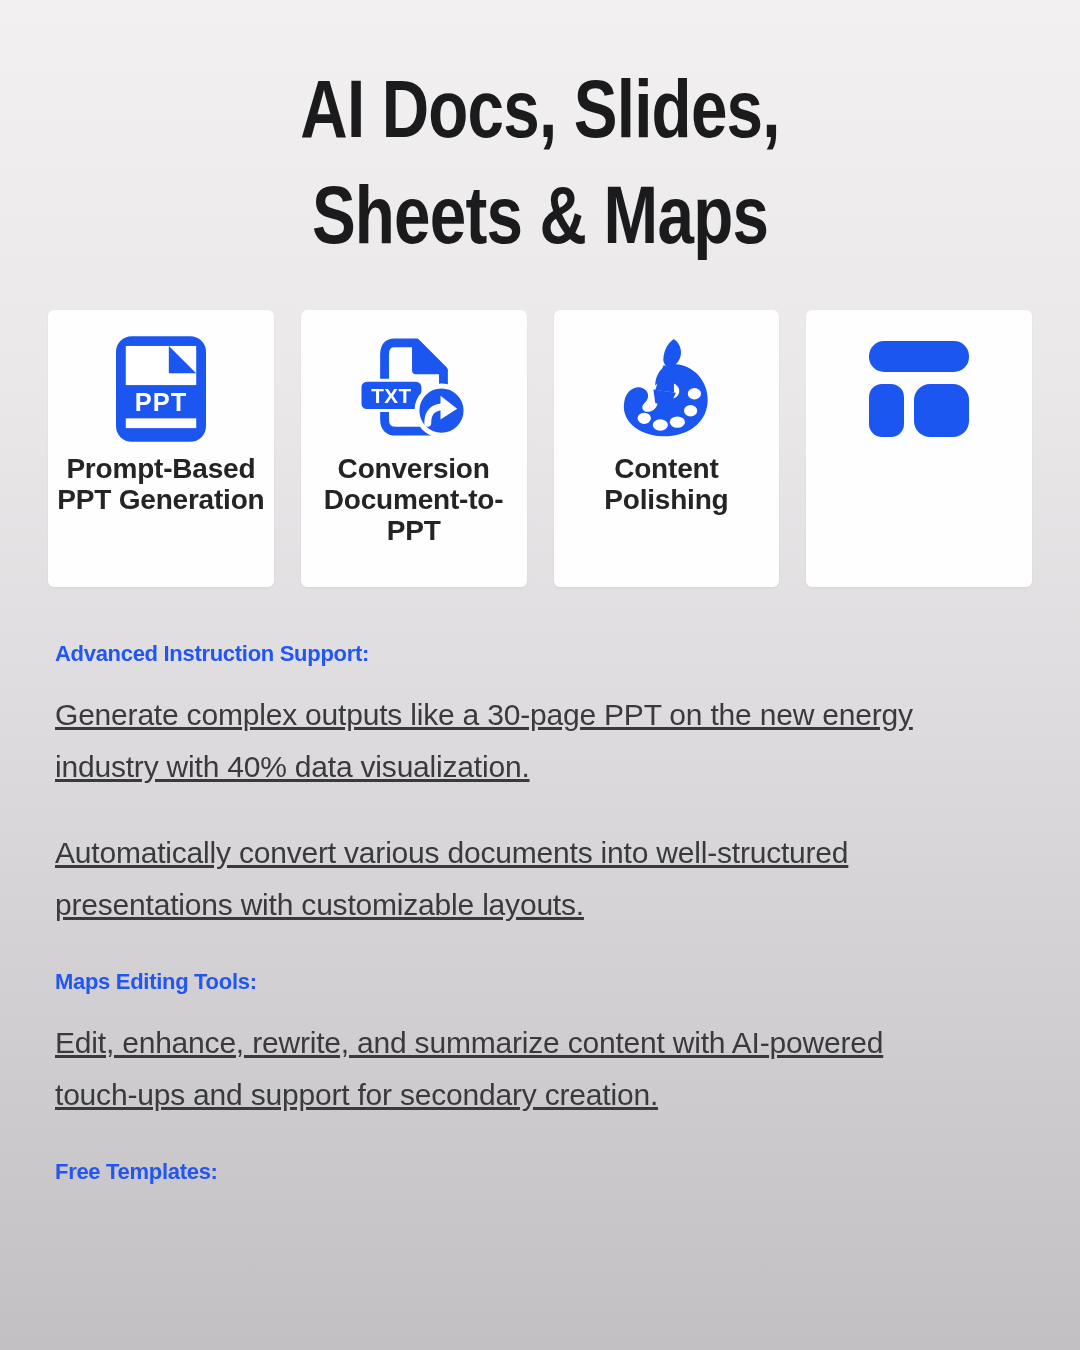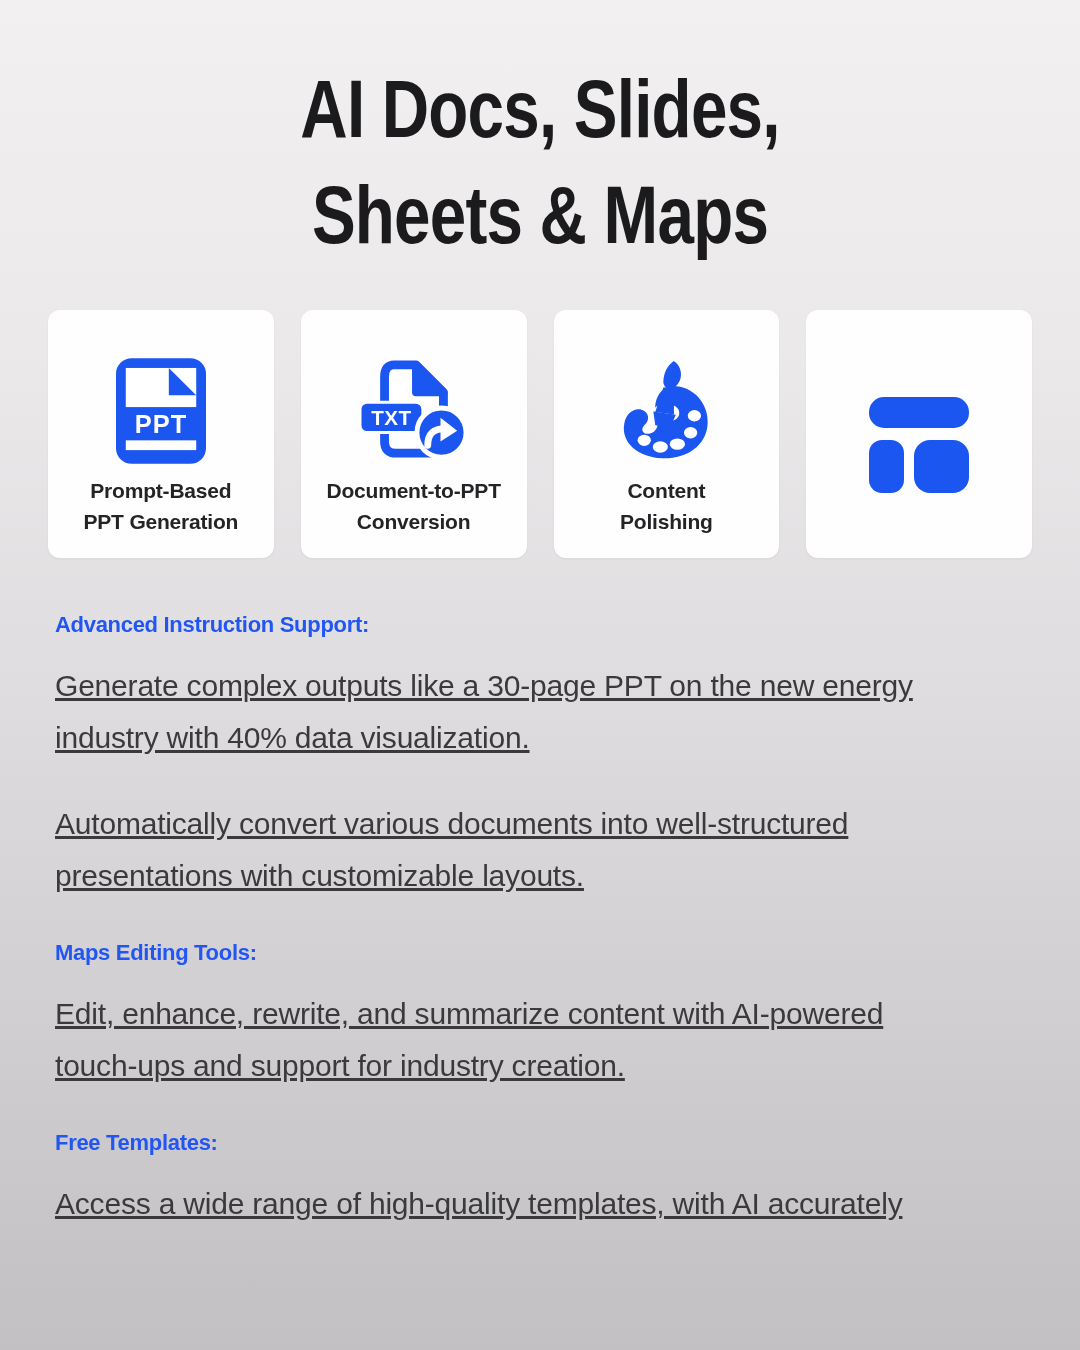--- a/index.html
+++ b/index.html
@@ -33,41 +33,40 @@
 
   
   .cards{
     display:flex;
     gap:27px;
     padding:0 48px;
     margin-top:42px;
   }
   .card{
     flex:1 1 0;
-    height:248px;
+    height:277px;
     background:#FEFEFE;
-    border-radius:12px;
+    border-radius:6px;
     box-shadow:0 1px 3px rgba(0,0,0,0.05);
     display:flex;
     flex-direction:column;
     align-items:center;
     padding-top:22px;
-    justify-content:center;
   }
   .card-icon-box{
     height:114px;
     display:flex;
     align-items:center;
     justify-content:center;
   }
   .card-label{
     margin-top:7px;
     text-align:center;
     font-weight:bold;
-    font-size:21px;
+    font-size:28px;
     line-height:31px;
     letter-spacing:-0.2px;
     color:var(--label-ink);
   }
 
   
   .af{fill:var(--accent);}
   .wf{fill:#FFFFFF;}
   .as{stroke:var(--accent);}
   .ws{stroke:#FFFFFF;}
@@ -133,22 +132,22 @@
           <path class="wf as" d="M37 7 H59 L87 35 V85 Q87 97 75 97 H39 Q27 97 27 85 V19 Q27 7 37 7 Z" stroke-width="9" stroke-linejoin="round"></path>
           <polygon class="af as" points="59,7 87,35 59,35" stroke-width="8" stroke-linejoin="round"></polygon>
           <rect class="af ws" x="2" y="45" width="64" height="31" rx="7" stroke-width="3"></rect>
           <text class="icon-text" x="34" y="68" text-anchor="middle" font-size="21" letter-spacing="0.5" fill="#FFFFFF">TXT</text>
           <circle class="af ws" cx="85" cy="76" r="25" stroke-width="5"></circle>
           <path class="ws" d="M71 89 C71 77 77 72 89 72" stroke-width="7" fill="none" stroke-linecap="round"></path>
           <polygon class="wf" points="84,61 101,74 84,85"></polygon>
         </svg>
       </div>
       <div class="card-label">
+        <div>Conversion</div>
         <div>Document-to-PPT</div>
-        <div>Conversion</div>
       </div>
     </div>
 
     <div class="card">
       <div class="card-icon-box">
         <svg width="106" height="110" viewBox="0 0 112 112" aria-hidden="true">
           <path class="af" d="M58 30
             C83 27 101 47 100 69
             C99 94 76 107 52 106
             C26 105 8 89 12 69
@@ -197,23 +196,22 @@
     </div>
 
     <div class="section">
       <div class="section-line">Automatically convert various documents into well-structured</div>
       <div class="section-line">presentations with customizable layouts.</div>
     </div>
 
     <div class="section">
       <div class="section-heading">Maps Editing Tools:</div>
       <div class="section-line">Edit, enhance, rewrite, and summarize content with AI-powered</div>
-      <div class="section-line">touch-ups and support for industry creation.</div>
+      <div class="section-line">touch-ups and support for secondary creation.</div>
     </div>
 
     <div class="section">
       <div class="section-heading">Free Templates:</div>
-      <div class="section-line">Access a wide range of high-quality templates, with AI accurately</div>
     </div>
 
   </div>
 
 </div>
 
 </body></html>

